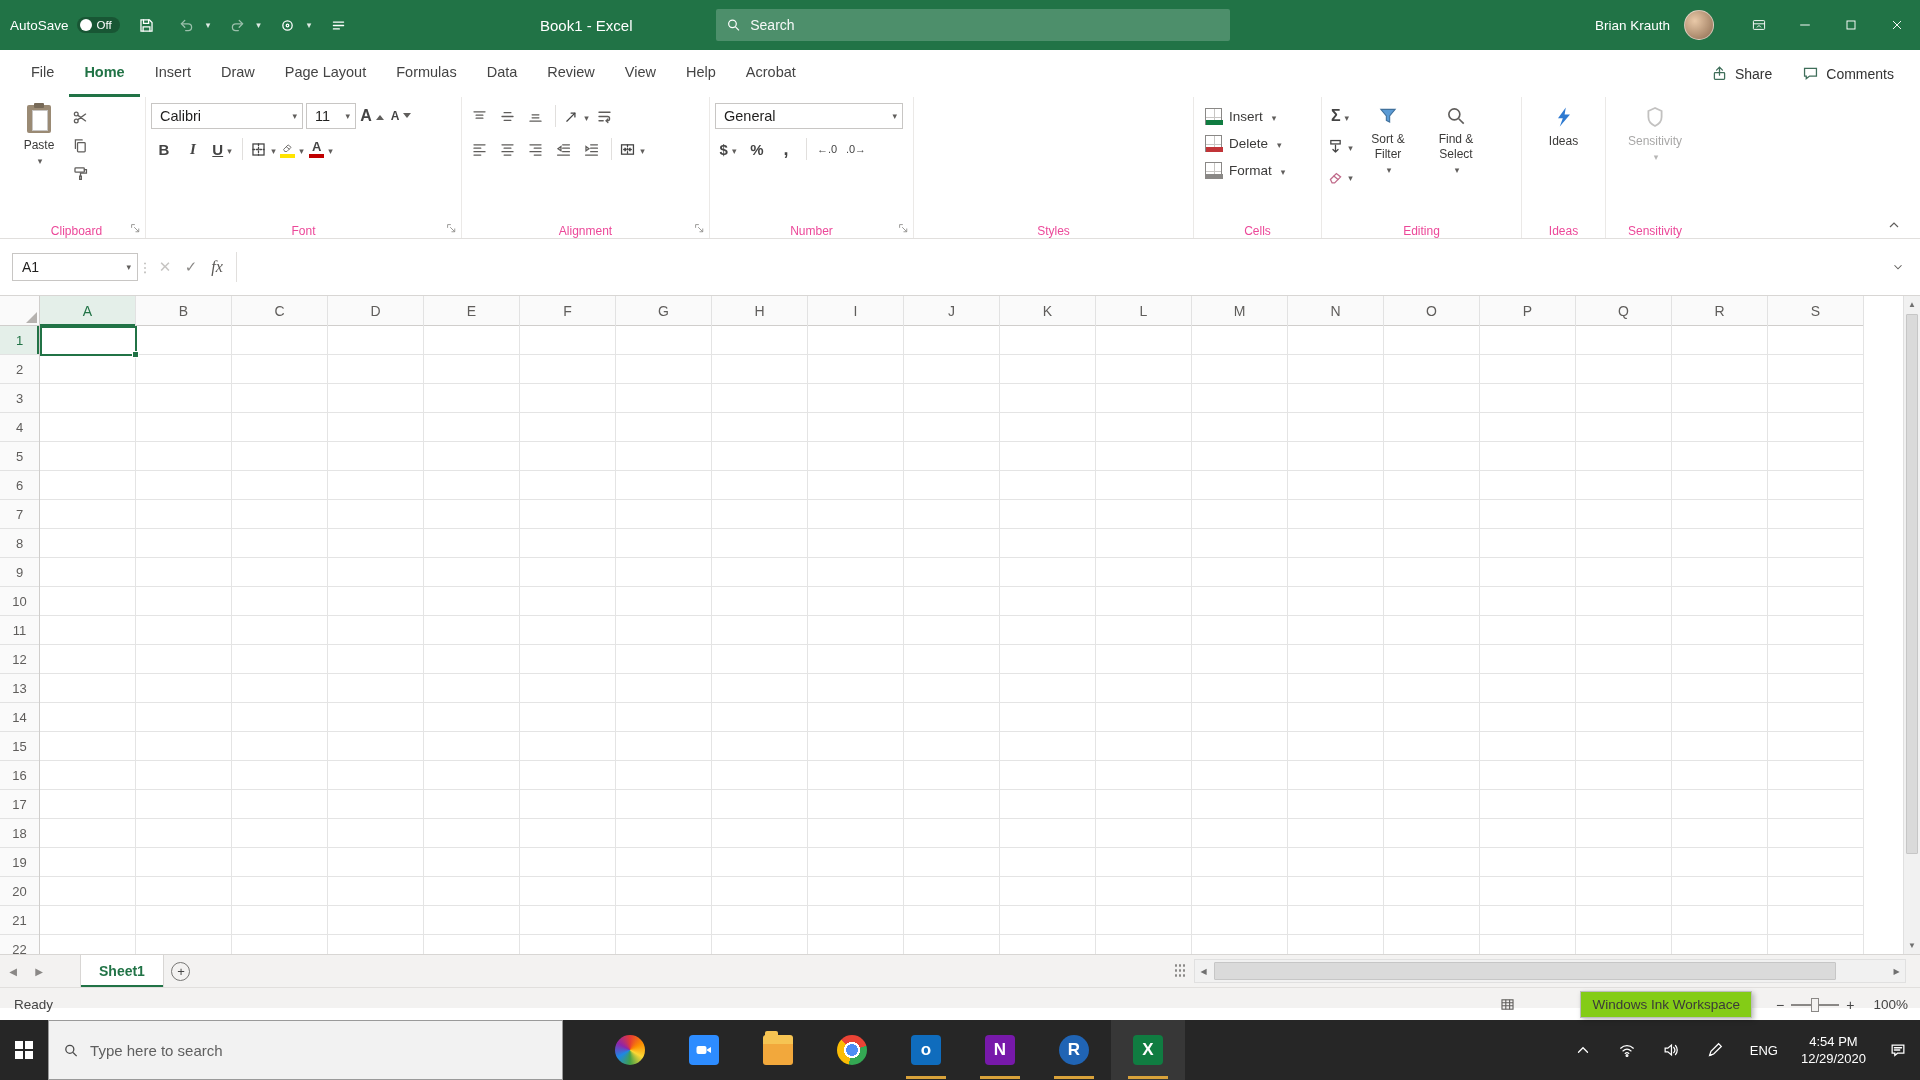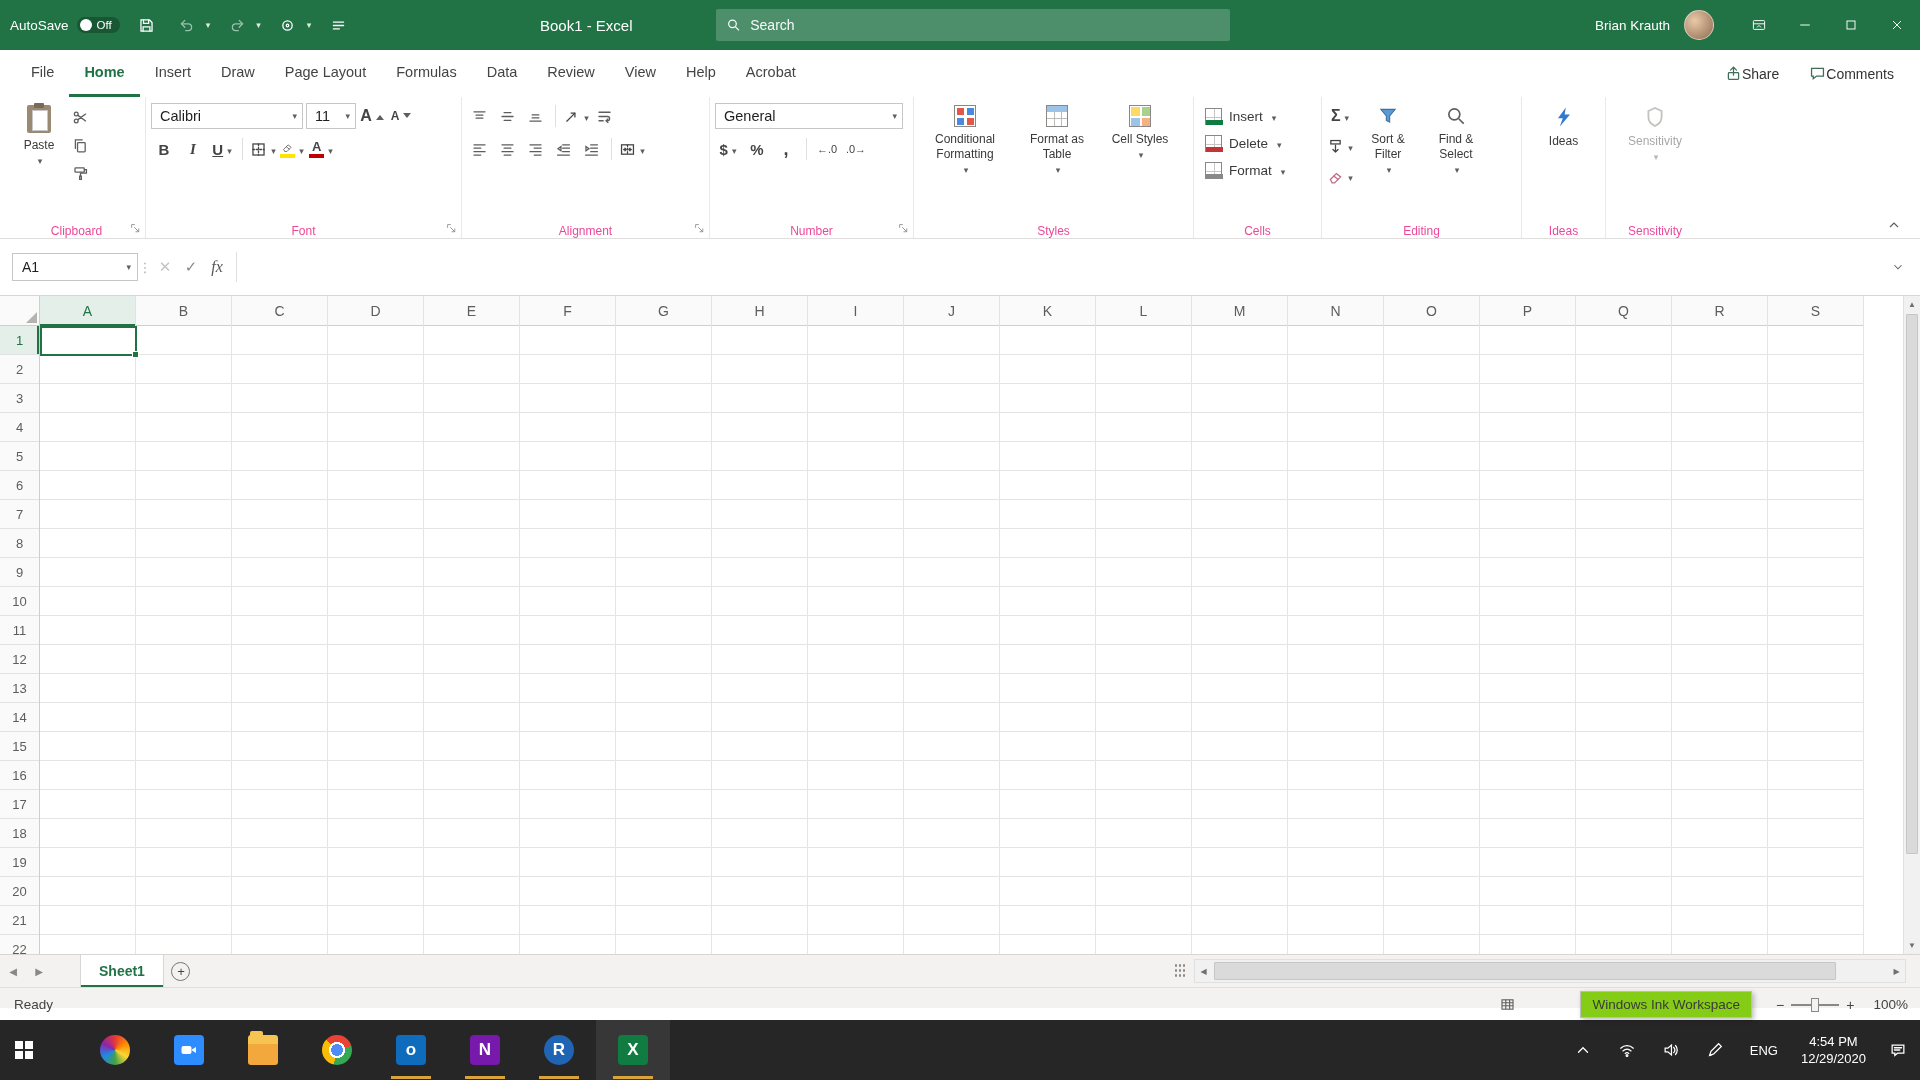--- a/index.html
+++ b/index.html
@@ -27,21 +27,21 @@
   .avatar { width:30px; height:30px; border-radius:50%; background:radial-gradient(circle at 35% 35%, #e9c9a8, #8c6a4f); border:1px solid rgba(255,255,255,.5); margin-right:22px; }
   .winbtn { width:46px; height:50px; display:flex; align-items:center; justify-content:center; }
   .winbtn svg { width:16px; height:16px; stroke:#fff; fill:none; stroke-width:1.2; }
 
   
   .tabsrow { position:absolute; top:50px; left:0; right:0; height:47px; background:#fff; display:flex; align-items:stretch; }
   .rtabs { display:flex; margin-left:16px; }
   .rtab { padding:0 15px; display:flex; align-items:center; font-size:14.5px; color:#444; border-bottom:3px solid transparent; }
   .rtab.active { color:#217346; font-weight:600; border-bottom-color:#217346; }
   .tabs-right { margin-left:auto; display:flex; align-items:center; gap:30px; margin-right:26px; }
-  .trbtn { display:flex; align-items:center; font-size:14px; color:#333; }
+  .trbtn { display:flex; align-items:center; gap:7px; font-size:14px; color:#333; }
   .trbtn svg { width:17px; height:17px; stroke:#3f6e5a; fill:none; stroke-width:1.5; stroke-linecap:round; }
 
   
   .ribbon { position:absolute; top:97px; left:0; right:0; height:142px; background:#fff; border-bottom:1px solid #e1dfdd; }
   .rgroups { display:flex; height:100%; padding-left:8px; }
   .rgroup { position:relative; height:100%; padding:4px 5px 20px; border-right:1px solid #ebe9e7; display:flex; flex-direction:column; }
   .rg-label { position:absolute; bottom:0; left:0; right:0; text-align:center; font-size:12px; color:#ec4899; }
   .dlg { position:absolute; right:3px; bottom:4px; width:13px; height:13px; color:#8a8886; }
   .dlg svg { width:13px; height:13px; stroke:currentColor; fill:none; stroke-width:1.3; }
   .rg-body { display:flex; gap:3px; flex:1; align-items:flex-start; }
@@ -635,37 +635,20 @@
               <span style="font-size:11px;color:#444">.0→</span>
             </div>
         </div>
         <div class="rg-label">Number</div>
         <div class="dlg"><svg>
               <use href="#s-dlg"></use>
             </svg></div>
       </div>
 
       <div class="rgroup" style="width:280px">
-        <div class="rg-body">
-          <div class="bigbtn" style="width:92px">
-            <span class="ico-cf"></span>
-            <span class="blabel">Conditional Formatting</span>
-            <span class="car"></span>
-          </div>
-          <div class="bigbtn" style="width:86px">
-            <span class="ico-table"></span>
-            <span class="blabel">Format as Table</span>
-            <span class="car"></span>
-          </div>
-          <div class="bigbtn" style="width:74px">
-            <span class="ico-styles"></span>
-            <span class="blabel">Cell Styles</span>
-            <span class="car"></span>
-          </div>
-        </div>
         <div class="rg-label">Styles</div>
       </div>
 
       <div class="rgroup" style="width:128px">
         <div style="display:flex;flex-direction:column;margin-top:2px;width:100%">
           <div class="medbtn">
               <span class="ico-cells ins"></span>
               <span>Insert</span>
               <span class="car"></span>
             </div>
@@ -870,20 +853,26 @@
 
   <div class="taskbar">
     <div class="startbtn">
       <span class="winlogo">
           <span></span>
           <span></span>
           <span></span>
           <span></span>
         </span>
     </div>
+    <div class="tb-searchbox">
+      <svg>
+          <use href="#s-search"></use>
+        </svg>
+      <input type="text" placeholder="Type here to search" style="">
+    </div>
     <div class="tb-apps">
         <div class="tb-app">
           <div class="tb-ico app--openshot"></div>
         </div>
         <div class="tb-app">
           <div class="tb-ico app--zoom" style="background: rgb(45, 140, 255);">
             <svg>
               <use href="#s-camera"></use>
             </svg>
           </div>

